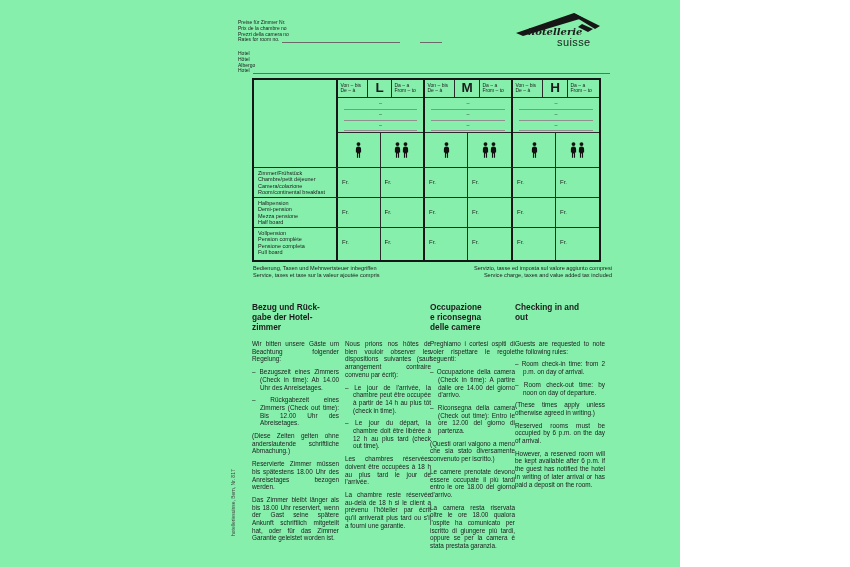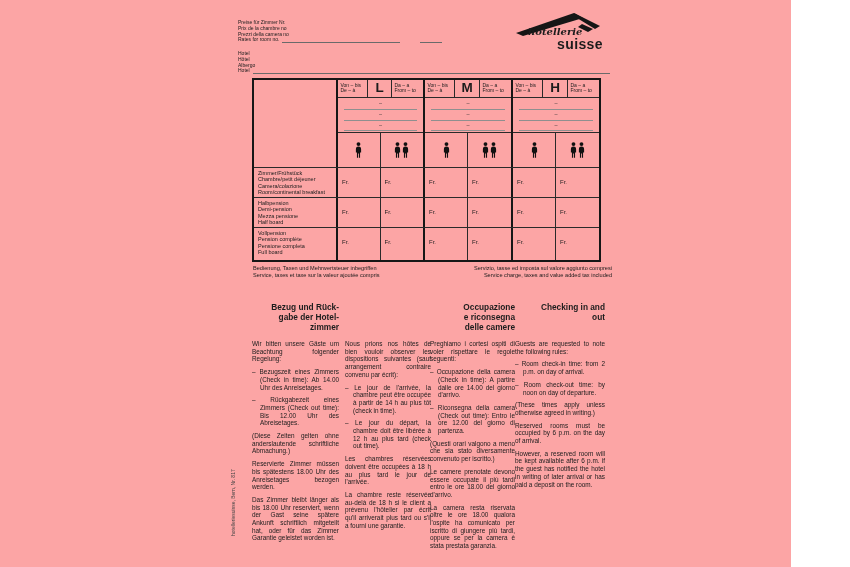--- a/index.html
+++ b/index.html
@@ -1,34 +1,34 @@
 <!DOCTYPE html>
 <html><head>
 <meta charset="utf-8">
 <style>
   html,body { margin:0; padding:0; background:#ffffff; }
-  .page { position:relative; width:791px; height:567px; background:#fca5a5;
+  .page { position:relative; width:680px; height:567px; background:#86efac;
           font-family:"Liberation Sans", sans-serif; color:#1c1c1c; overflow:hidden; }
 
   
   .rates { position:absolute; left:238px; top:20px; font-size:5px; line-height:5.8px; width:240px; }
   .rates .row { display:flex; align-items:flex-end; }
   .fill { border-bottom:1px solid #6a6a6a; height:4px; display:inline-block; }
   .fill.long { width:118px; margin-left:3px; }
   .fill.short { width:22px; margin-left:20px; }
 
   .hotel { position:absolute; left:238px; top:51px; font-size:5px; line-height:5.8px; width:372px; }
   .hotel .row { display:flex; align-items:flex-end; }
   .hotel .fill-rest { flex:1; border-bottom:1px solid #6a6a6a; height:4px; margin-left:3px; }
 
   .logo { position:absolute; left:512px; top:12px; width:94px; height:42px; }
   .logo svg { position:absolute; left:4px; top:0; }
   .lg1 { position:absolute; left:16px; top:14px; font-family:"DejaVu Serif", serif; font-style:italic;
          font-weight:bold; font-size:10px; }
-  .lg2 { position:absolute; left:45px; top:24px; font-weight:bold; font-size:14px; letter-spacing:0.4px; }
+  .lg2 { position:absolute; left:45px; top:24px; font-weight:normal; font-size:11px; letter-spacing:0.4px; }
 
   
   .tbl { position:absolute; left:252px; top:78px; width:349px; height:184px;
          border:2px solid #161616; box-sizing:border-box; }
   .grp { position:absolute; top:0; height:180px; border-left:2px solid #161616; box-sizing:border-box; }
   .grp.g0 { left:82px;  width:87px; }
   .grp.g1 { left:169px; width:88px; }
   .grp.g2 { left:257px; width:88px; }
 
   .g-head { height:18px; display:flex; border-bottom:1px solid #2a2a2a; box-sizing:border-box; }
@@ -68,21 +68,21 @@
   .fn { position:absolute; top:265px; font-size:5.6px; line-height:6.6px; white-space:pre-line; }
   .fn-left { left:253px; }
   .fn-right { left:420px; width:192px; text-align:right; }
 
   
   .sec { position:absolute; top:302px; height:255px; }
   .sec.s0 { left:252px; width:87px; }
   .sec.s1 { left:345px; width:86px; }
   .sec.s2 { left:430px; width:85px; }
   .sec.s3 { left:515px; width:90px; }
-  .sec h3 { margin:0; font-size:8.3px; line-height:10px; white-space:pre-line; font-weight:bold;text-align:right; }
+  .sec h3 { margin:0; font-size:8.3px; line-height:10px; white-space:pre-line; font-weight:bold; }
   .sec .body { position:absolute; top:38px; left:0; right:0; }
   .sec p { font-size:6.4px; line-height:7.7px; text-align:justify; margin:0 0 5px 0; }
   .sec p.li { padding-left:8px; text-indent:-8px; }
 
   
   .vnote { position:absolute; left:230px; top:536px; transform:rotate(-90deg); transform-origin:0 0;
            font-size:5px; white-space:nowrap; color:#444; }
 </style>
 </head>
 <body>

